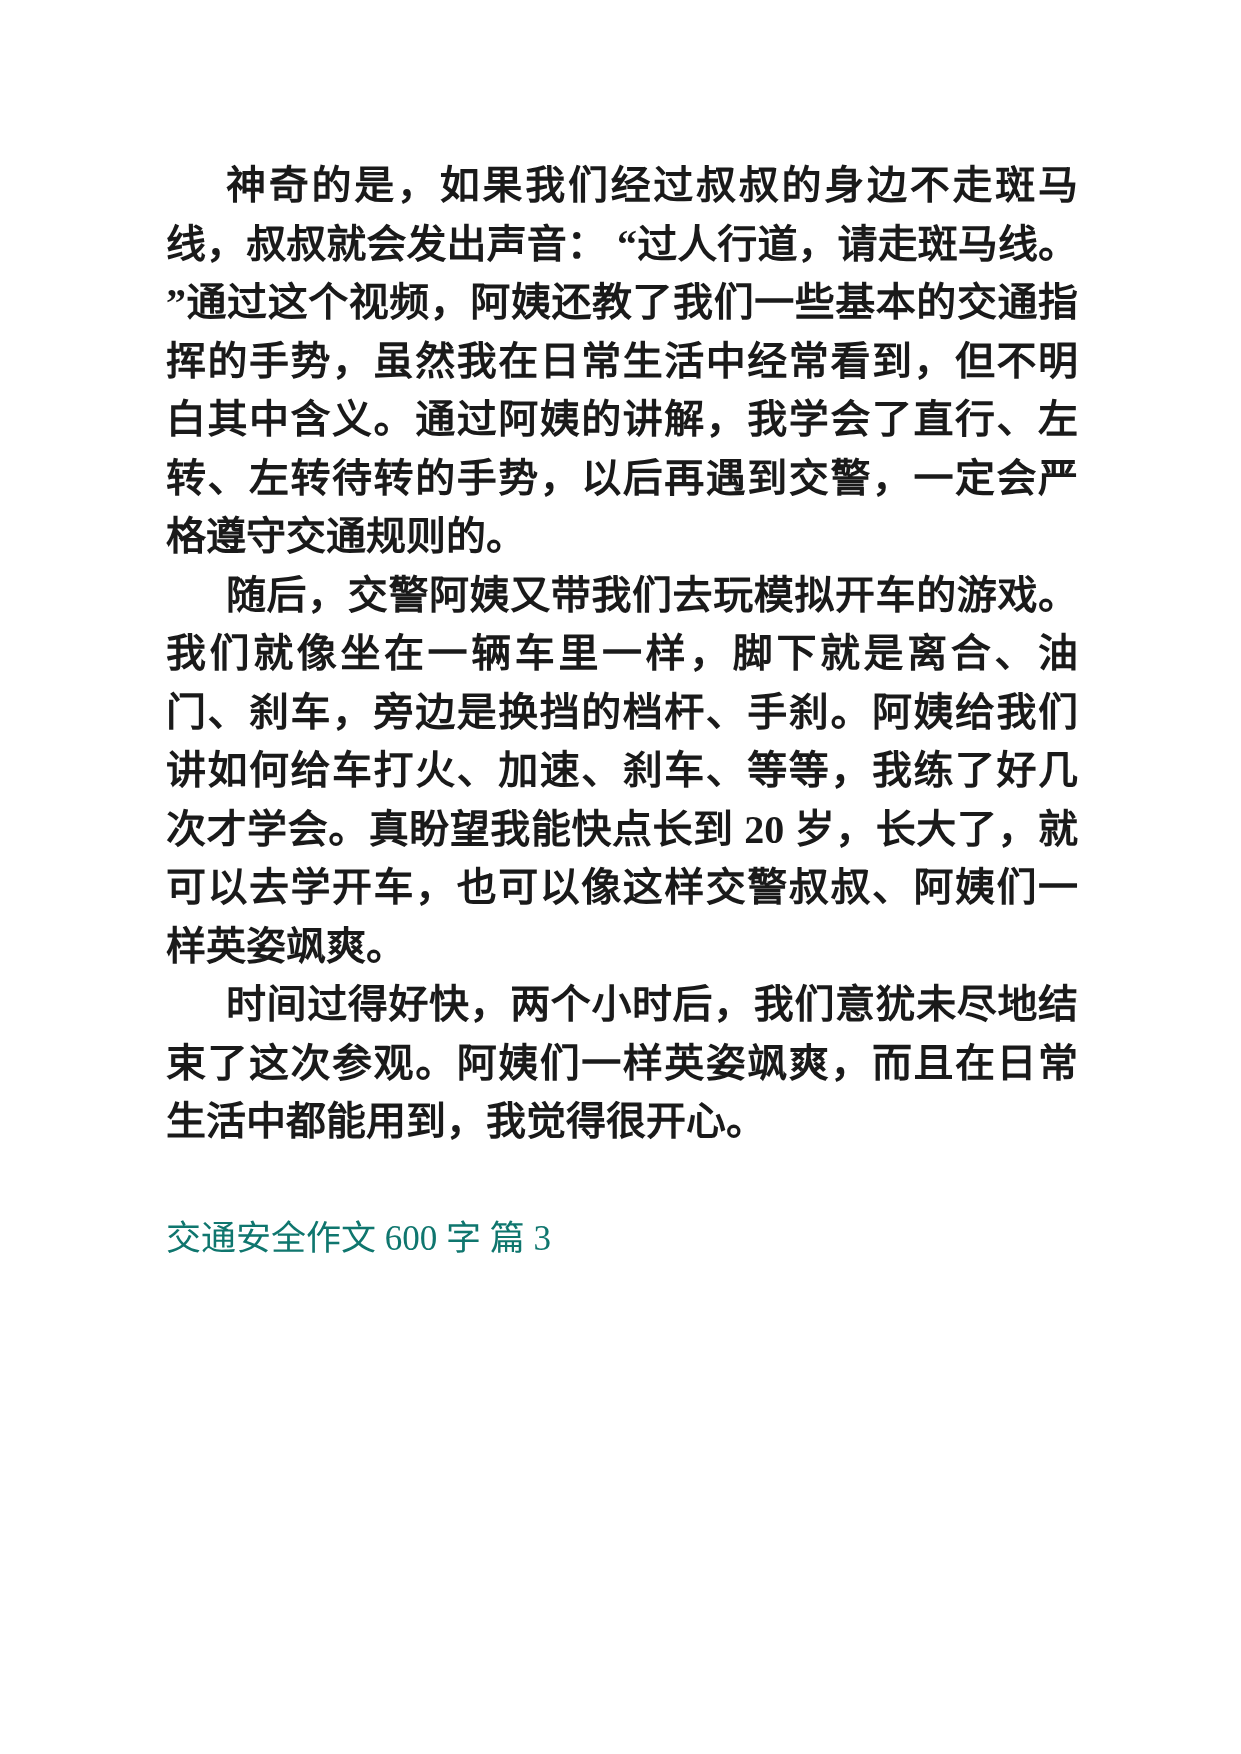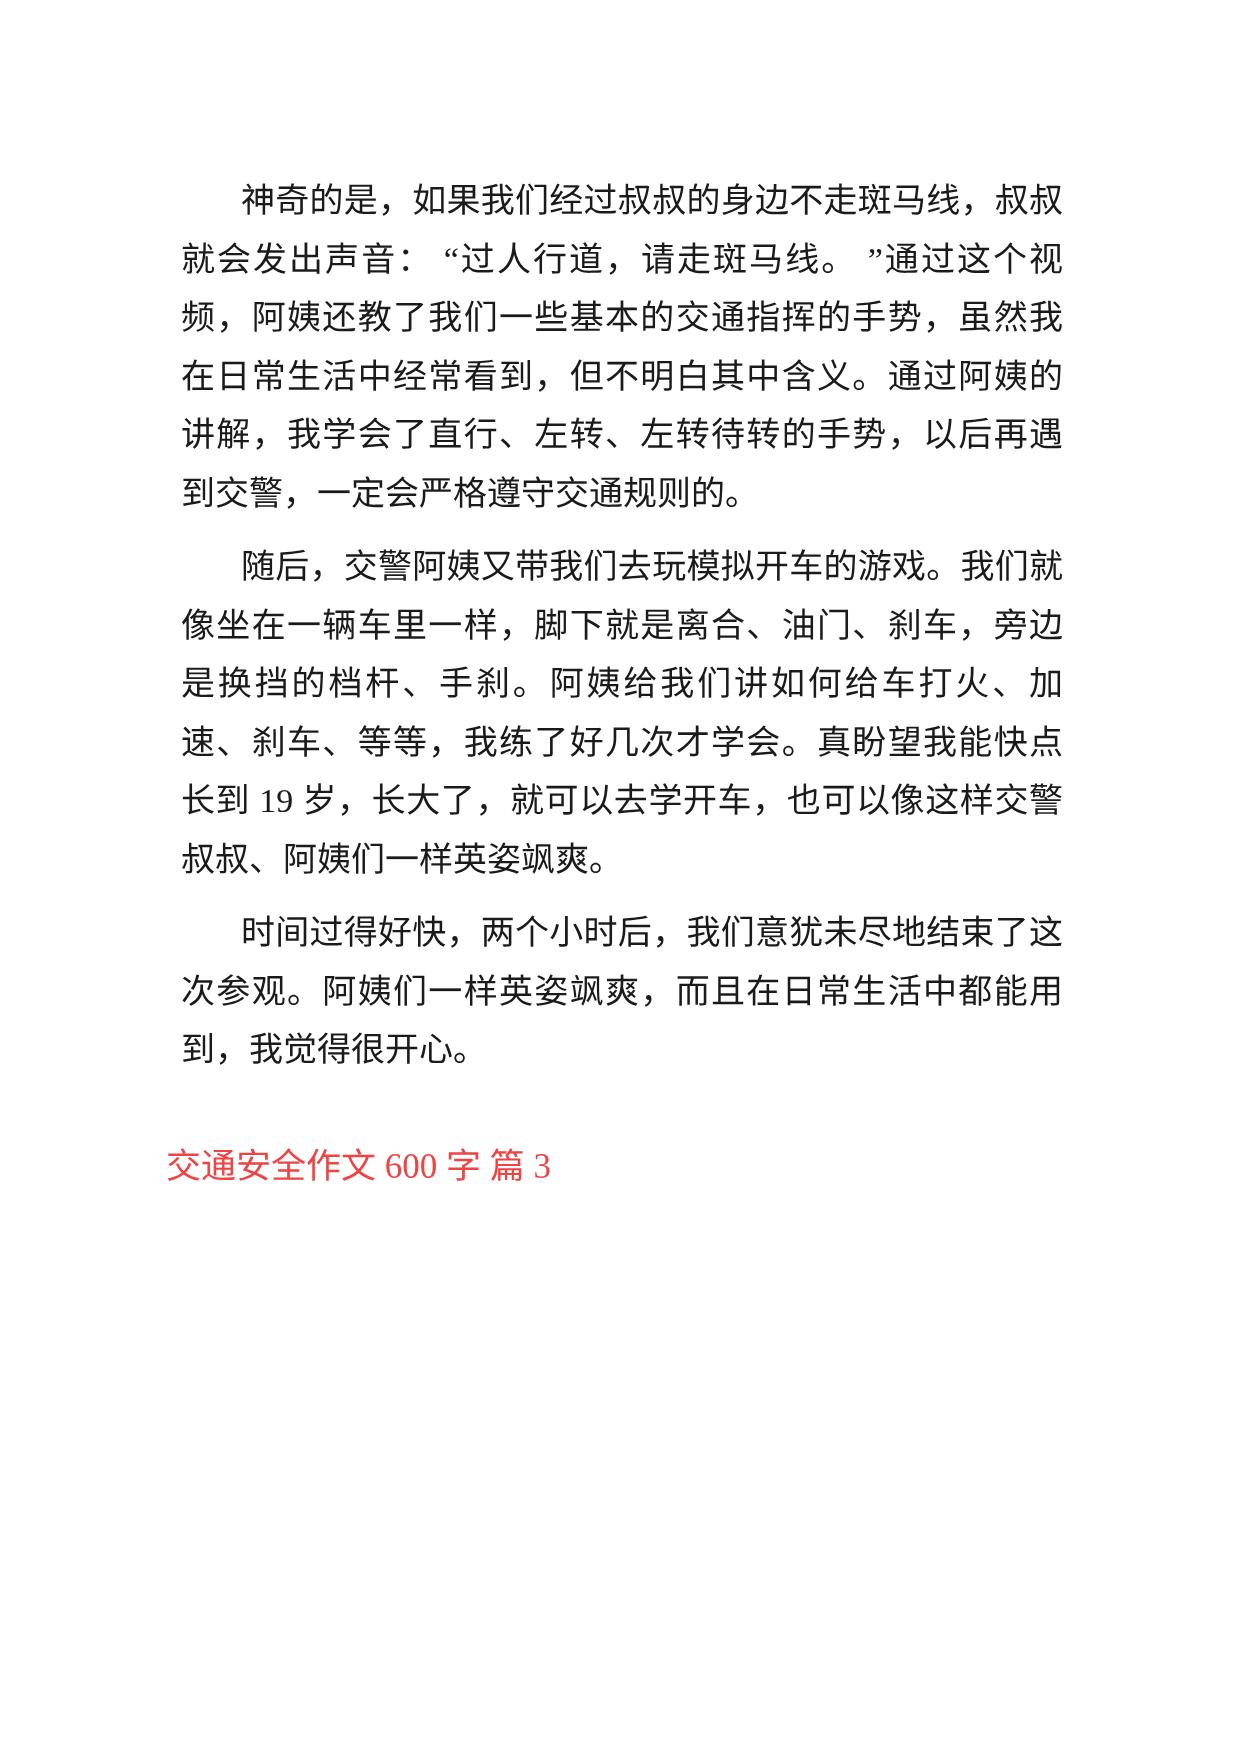--- a/index.html
+++ b/index.html
@@ -16,45 +16,45 @@
     font-family: "Liberation Serif", "DejaVu Serif", serif;
   }
   .essay-body {
     position: absolute;
     left: 166px;
     top: 157px;
     width: 912px;
     color: #1a1a1a;
   }
   .essay-body p {
-    margin: 15px;
+    margin: 0;
     padding: 0;
-    font-size: 34px;
+    font-size: 40px;
     line-height: 58.5px;
     text-align: justify;
     text-indent: 60px;
     letter-spacing: 0;
-    font-weight: normal;
+    font-weight: bold;
     word-break: normal;
     color: #1a1a1a;
   }
   .essay-body h2.section-heading {
     margin: 58.5px 0 0 0;
     padding: 0;
     font-size: 35px;
     line-height: 58.5px;
     text-align: left;
     text-indent: 0;
     font-weight: normal;
-    color: #ef4444;
+    color: #0f766e;
   }
 </style>
 </head>
 <body>
 
 <div class="page">
   <div class="essay-body">
     <p>神奇的是，如果我们经过叔叔的身边不走斑马线，叔叔就会发出声音： “过人行道，请走斑马线。 ”通过这个视频，阿姨还教了我们一些基本的交通指挥的手势，虽然我在日常生活中经常看到，但不明白其中含义。通过阿姨的讲解，我学会了直行、左转、左转待转的手势，以后再遇到交警，一定会严格遵守交通规则的。</p>
-    <p>随后，交警阿姨又带我们去玩模拟开车的游戏。我们就像坐在一辆车里一样，脚下就是离合、油门、刹车，旁边是换挡的档杆、手刹。阿姨给我们讲如何给车打火、加速、刹车、等等，我练了好几次才学会。真盼望我能快点长到 19 岁，长大了，就可以去学开车，也可以像这样交警叔叔、阿姨们一样英姿飒爽。</p>
+    <p>随后，交警阿姨又带我们去玩模拟开车的游戏。我们就像坐在一辆车里一样，脚下就是离合、油门、刹车，旁边是换挡的档杆、手刹。阿姨给我们讲如何给车打火、加速、刹车、等等，我练了好几次才学会。真盼望我能快点长到 20 岁，长大了，就可以去学开车，也可以像这样交警叔叔、阿姨们一样英姿飒爽。</p>
     <p>时间过得好快，两个小时后，我们意犹未尽地结束了这次参观。阿姨们一样英姿飒爽，而且在日常生活中都能用到，我觉得很开心。</p>
     <h2 class="section-heading">交通安全作文 600 字 篇 3</h2>
   </div>
 </div>
 
 </body></html>

